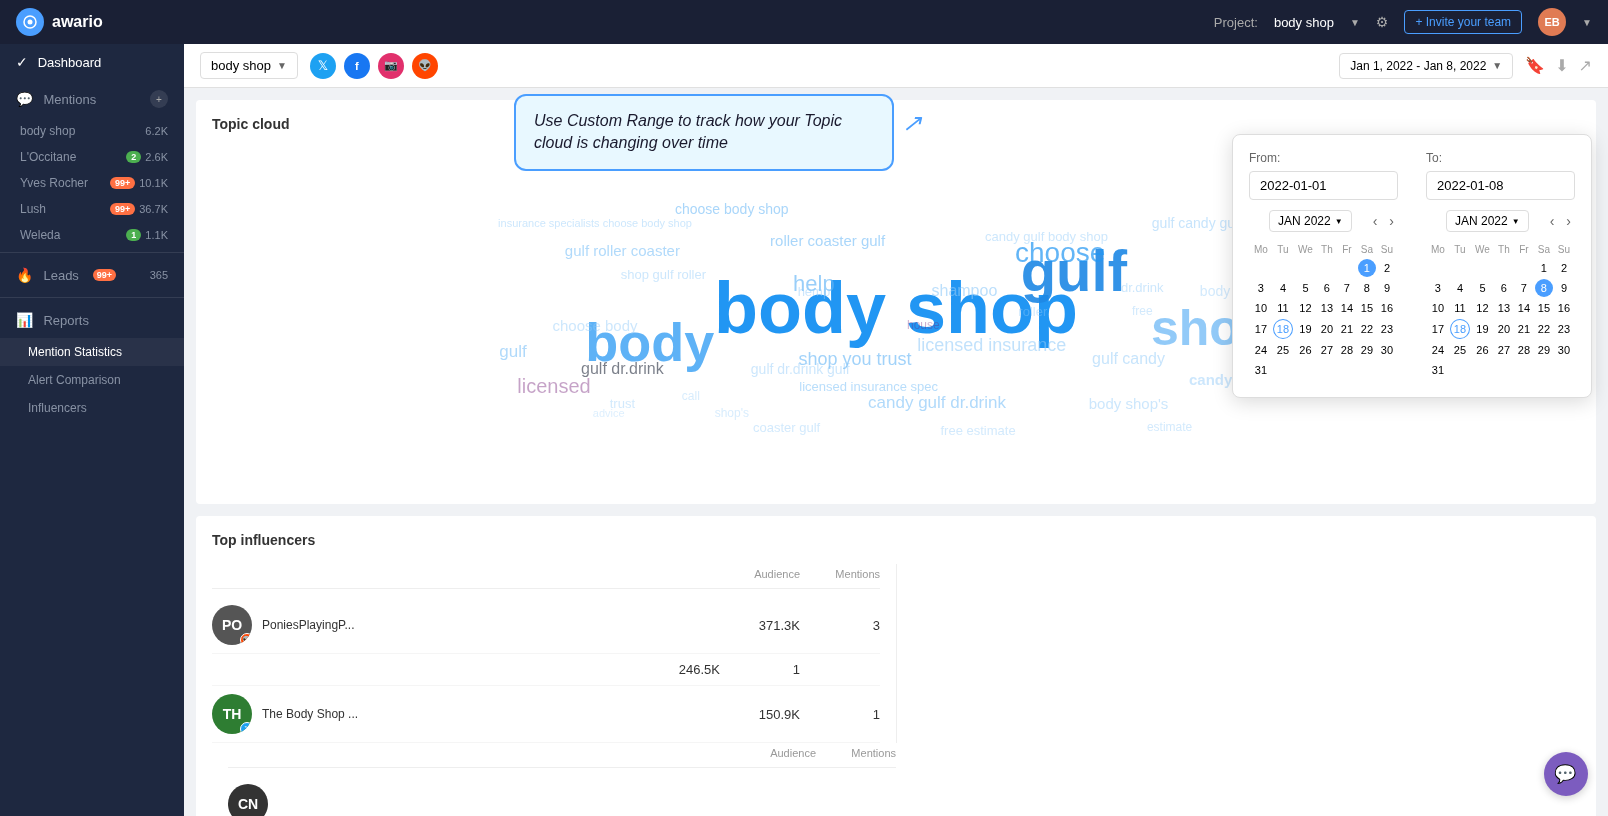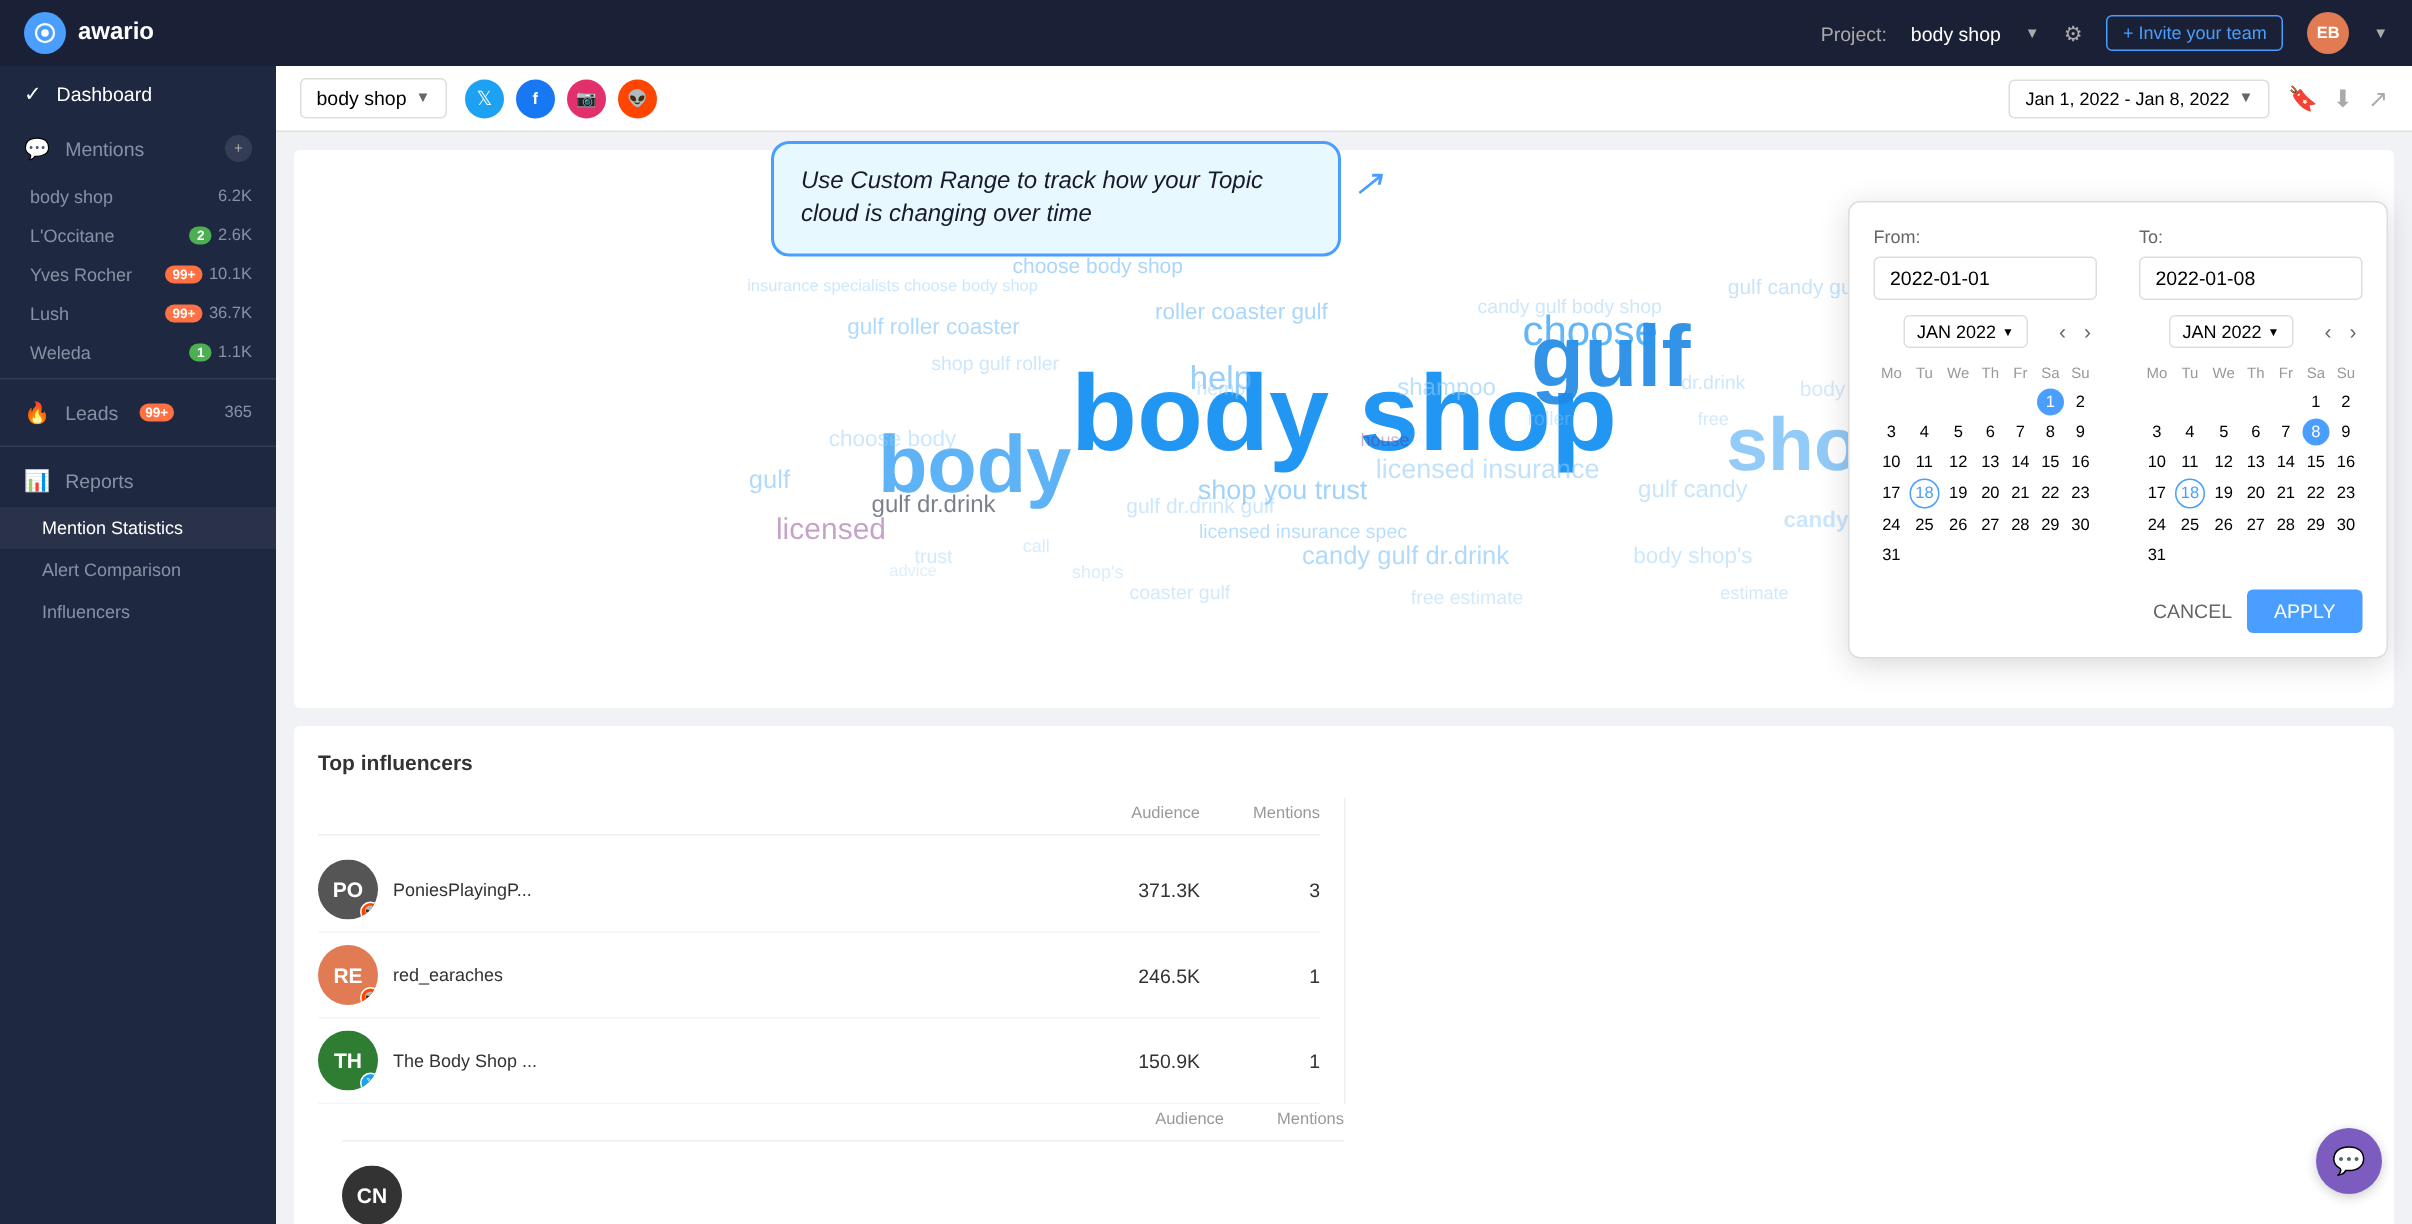--- a/index.html
+++ b/index.html
@@ -380,28 +380,25 @@
                     <td></td>
                     <td></td>
                     <td></td>
                     <td></td>
                     <td></td>
                   </tr>
                 </tbody>
             </table>
           </div>
         </div>
-        <div class="cal-actions">
-          <button class="cancel-btn">CANCEL</button>
-          <button class="apply-btn">APPLY</button>
-        </div>
       </div>
     </div>
 
     <div class="section">
+      <div class="section-title">Topic cloud</div>
       <div class="topic-cloud" id="topic-cloud-container" style="position: relative;">
       <span style="position: absolute; font-size: 72px; color: rgb(33, 150, 243); opacity: 1; left: 50%; top: 47%; transform: translate(-50%, -50%); white-space: nowrap; cursor: pointer; font-weight: 700;">body shop</span>
           <span style="position: absolute; font-size: 54px; color: rgb(66, 165, 245); opacity: 0.85; left: 32%; top: 57%; transform: translate(-50%, -50%); white-space: nowrap; cursor: pointer; font-weight: 700;">body</span>
           <span style="position: absolute; font-size: 58px; color: rgb(30, 136, 229); opacity: 0.9; left: 63%; top: 36%; transform: translate(-50%, -50%); white-space: nowrap; cursor: pointer; font-weight: 700;">gulf</span>
           <span style="position: absolute; font-size: 50px; color: rgb(100, 181, 246); opacity: 0.7; left: 73%; top: 53%; transform: translate(-50%, -50%); white-space: nowrap; cursor: pointer; font-weight: 700;">shop</span>
           <span style="position: absolute; font-size: 44px; color: rgb(25, 118, 210); opacity: 0.8; left: 78%; top: 36%; transform: translate(-50%, -50%); white-space: nowrap; cursor: pointer; font-weight: 700;">skin</span>
           <span style="position: absolute; font-size: 28px; color: rgb(33, 150, 243); opacity: 0.7; left: 62%; top: 31%; transform: translate(-50%, -50%); white-space: nowrap; cursor: pointer; font-weight: 400;">choose</span>
           <span style="position: absolute; font-size: 22px; color: rgb(100, 181, 246); opacity: 0.65; left: 44%; top: 40%; transform: translate(-50%, -50%); white-space: nowrap; cursor: pointer; font-weight: 400;">help</span>
           <span style="position: absolute; font-size: 16px; color: rgb(144, 202, 249); opacity: 0.6; left: 55%; top: 42%; transform: translate(-50%, -50%); white-space: nowrap; cursor: pointer; font-weight: 400;">shampoo</span>
           <span style="position: absolute; font-size: 18px; color: rgb(144, 202, 249); opacity: 0.6; left: 80%; top: 28%; transform: translate(-50%, -50%); white-space: nowrap; cursor: pointer; font-weight: 400;">coaster</span>
@@ -456,27 +453,20 @@
         <div class="avatar" style="position:relative;">
           <div class="avatar-placeholder" style="background:#555;">PO</div>
           <div class="platform-badge" style="background:#ff4500;">👽</div>
         </div>
         <span class="influencer-name">PoniesPlayingP...</span>
       </div>
       <div class="metric">371.3K</div>
       <div class="metric">3</div>
     </div>
               <div class="influencer-row">
-      <div class="influencer-info">
-        <div class="avatar" style="position:relative;">
-          <div class="avatar-placeholder" style="background:#e07b54;">RE</div>
-          <div class="platform-badge" style="background:#ff4500;">👽</div>
-        </div>
-        <span class="influencer-name">red_earaches</span>
-      </div>
       <div class="metric">246.5K</div>
       <div class="metric">1</div>
     </div>
               <div class="influencer-row">
       <div class="influencer-info">
         <div class="avatar" style="position:relative;">
           <div class="avatar-placeholder" style="background:#2e7d32;">TH</div>
           <div class="platform-badge" style="background:#1da1f2;">𝕏</div>
         </div>
         <span class="influencer-name">The Body Shop ...</span>

